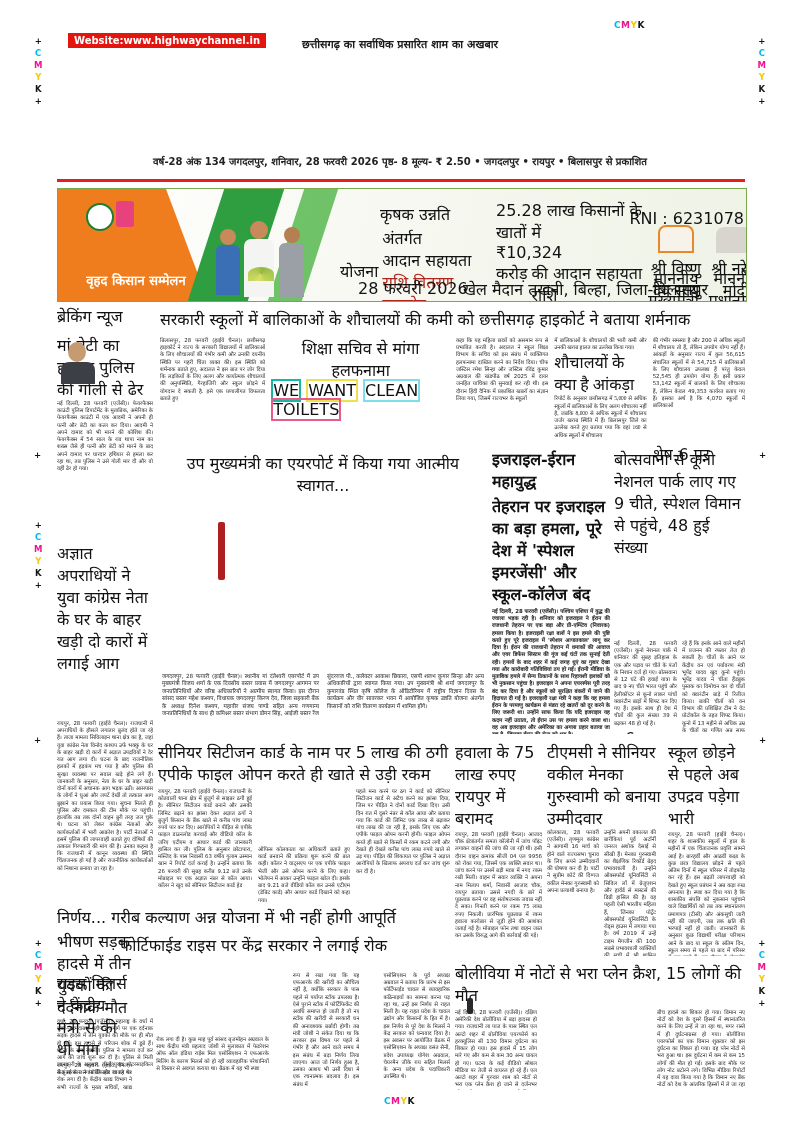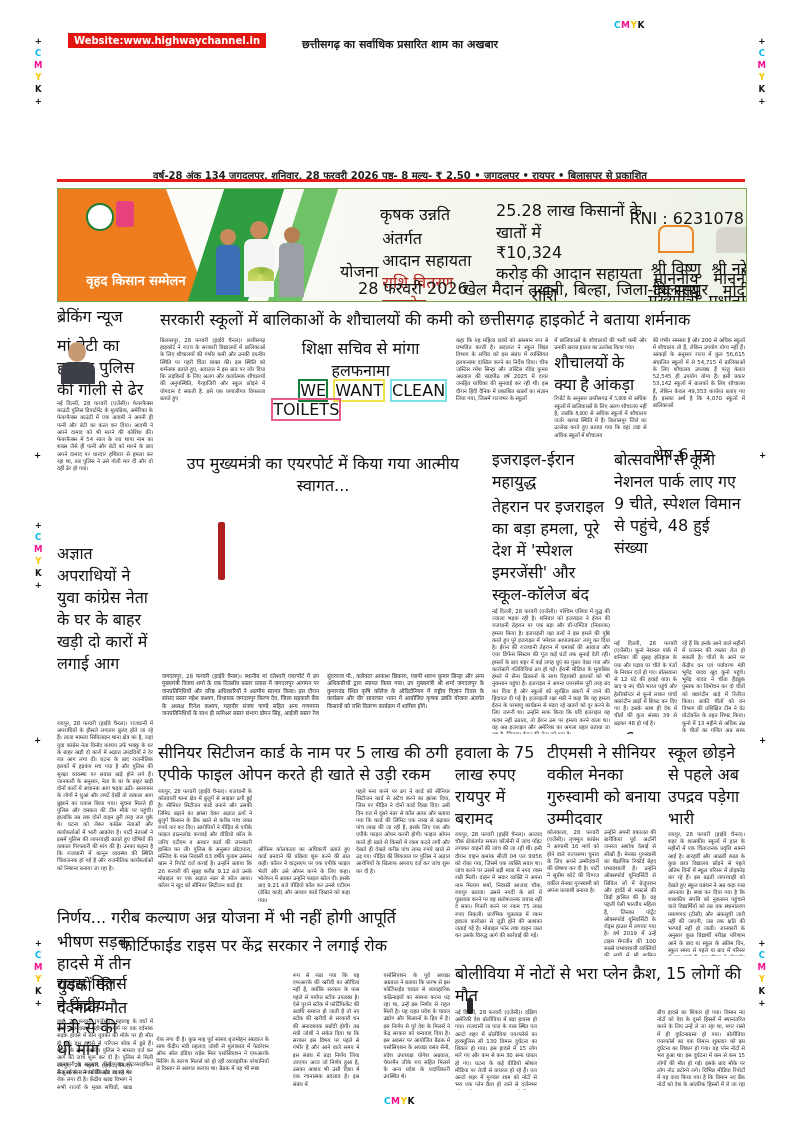--- a/index.html
+++ b/index.html
@@ -86,21 +86,21 @@
       <span class="cc">C</span>
       <span class="cm">M</span>
       <span class="cy">Y</span>
       <span class="ck">K</span>
       <span class="ck">+</span>
   </div>
 
   <div class="abs webbox" style="left:68px;top:33px;">Website:www.highwaychannel.in</div>
   <div class="abs tagline" style="left:0;top:36px;width:800px;text-align:center;">छत्तीसगढ़ का सर्वाधिक प्रसारित शाम का अखबार</div>
 
-  <div class="abs dateline" style="left:0;top:168px;width:800px;text-align:center;">वर्ष-28 अंक 134 जगदलपुर, शनिवार, 28 फरवरी 2026  पृष्ठ- 8  मूल्य- ₹ 2.50 •  जगदलपुर • रायपुर • बिलासपुर से प्रकाशित</div>
+  <div class="abs dateline" style="left:0;top:154px;width:800px;text-align:center;">वर्ष-28 अंक 134 जगदलपुर, शनिवार, 28 फरवरी 2026  पृष्ठ- 8  मूल्य- ₹ 2.50 •  जगदलपुर • रायपुर • बिलासपुर से प्रकाशित</div>
   <div class="abs redrule" style="left:57px;top:179px;width:688px;"></div>
 
   <div class="abs ad" style="left:57px;top:188px;width:688px;height:112px;">
     <div class="ad-orange"></div>
     <div class="ad-green1"></div>
     <div class="ad-green2"></div>
     <div class="abs cg-logo" style="left:28px;top:14px;"></div>
     <div class="abs" style="left:58px;top:12px;width:18px;height:26px;background:#e7417e;border-radius:3px;"></div>
     <div class="abs ad-label" style="left:8px;top:82px;width:140px;text-align:center;">वृहद किसान सम्मेलन</div>
 
@@ -186,21 +186,21 @@
       <div class="pb-head center">शिक्षा सचिव से मांगा हलफनामा</div>
       <div class="bricks">
         <span class="kid" style="left:8px;"></span>
         <span class="khead" style="left:16px;top:24px;"></span>
         <span class="kid" style="left:52px;"></span>
         <span class="khead" style="left:60px;top:24px;"></span>
         <span class="kid" style="left:98px;"></span>
         <span class="khead" style="left:106px;top:24px;"></span>
         <span class="kid" style="left:142px;"></span>
         <span class="khead" style="left:150px;top:24px;"></span>
-        <span class="slate" style="left:10px;top:48px;border:2px solid #15803d;margin-left:27px;">WE</span>
+        <span class="slate" style="left:10px;top:48px;border:2px solid #14b8a6;">WE</span>
         <span class="slate" style="left:54px;top:50px;border:2px solid #f0e04a;">WANT</span>
         <span class="slate" style="left:99px;top:47px;border:2px solid #7de0e8;">CLEAN</span>
         <span class="slate" style="left:144px;top:44px;border:2px solid #e85c8a;">TOILETS</span>
       </div>
     </div>
     <div class="bt colbox" style="width:93px;height:106px;">कहा कि यह महिला छात्रों को असमान रूप से प्रभावित करती है। अदालत ने स्कूल शिक्षा विभाग के सचिव को इस संबंध में व्यक्तिगत हलफनामा दाखिल करने का निर्देश दिया। चीफ जस्टिस रमेश सिन्हा और जस्टिस रविंद्र कुमार अग्रवाल की खंडपीठ वर्ष 2025 में दायर जनहित याचिका की सुनवाई कर रही थी। इस दौरान हिंदी दैनिक में प्रकाशित खबरों का संज्ञान लिया गया, जिसमें राज्यभर के स्कूलों</div>
     <div class="colbox" style="width:93px;height:106px;font-family:Liberation Serif, serif;">
       <div class="bt">में बालिकाओं के शौचालयों की भारी कमी और उनकी खराब हालत का उल्लेख किया गया।</div>
       <div class="subhead-i">शौचालयों के क्या है आंकड़ा</div>
       <div class="bt" style="height:72px;">रिपोर्ट के अनुसार छत्तीसगढ़ में 5,000 से अधिक स्कूलों में बालिकाओं के लिए अलग शौचालय नहीं है, जबकि 8,000 से अधिक स्कूलों में शौचालय जर्जर खराब स्थिति में हैं। बिलासपुर जिले का उल्लेख करते हुए बताया गया कि वहां 160 से अधिक स्कूलों में शौचालय</div>
@@ -228,21 +228,21 @@
       <span class="fighead" style="left:22px;top:44px;width:9px;height:9px;"></span>
       <span class="fig" style="left:16px;top:52px;width:20px;height:118px;background:#e8e6e2;"></span>
       <span class="fighead" style="left:290px;top:50px;width:9px;height:9px;"></span>
       <span class="fig" style="left:284px;top:58px;width:20px;height:112px;background:#7d8894;"></span>
       <span class="rose" style="left:86px;top:96px;"></span>
       <span class="rose" style="left:214px;top:112px;"></span>
     </div>
     <div class="bt" style="margin-top:4px;height:86px;column-count:2;column-gap:8px;font-size:5.6px;">जगदलपुर, 28 फरवरी (हाईवे चैनल)। स्थानीय मां दंतेश्वरी एयरपोर्ट में उप मुख्यमंत्री विजय शर्मा के एक दिवसीय बस्तर प्रवास में जगदलपुर आगमन पर जनप्रतिनिधियों और वरिष्ठ अधिकारियों ने आत्मीय स्वागत किया। इस दौरान सांसद बस्तर महेश कश्यप, विधायक जगदलपुर किरण देव, जिला सहकारी बैंक के अध्यक्ष दिनेश कश्यप, महावीर संजय पाण्डे सहित अन्य गणमान्य जनप्रतिनिधियों के साथ ही कमिश्नर बस्तर संभाग डोमन सिंह, आईजी बस्तर रेंज सुंदरराज पी., कलेक्टर आकाश छिकारा, एसपी शलभ कुमार सिन्हा और अन्य अधिकारियों द्वारा स्वागत किया गया। उप मुख्यमंत्री श्री शर्मा जगदलपुर के कुमारवंड स्थित कृषि कॉलेज के ऑडिटोरियम में राष्ट्रीय विज्ञान दिवस के कार्यक्रम और वीर सावरकर भवन में आयोजित कृषक उन्नति योजना अंतर्गत किसानों को राशि वितरण कार्यक्रम में शामिल होंगे।</div>
   </div>
 
-  <div class="abs" style="left:492px;top:448px;width:118px;height:286px;overflow:hidden;">
+  <div class="abs" style="left:492px;top:448px;width:118px;height:286px;overflow:hidden;font-weight:bold;">
     <div class="tagred">इजराइल-ईरान महायुद्ध</div>
     <div class="isrhead" style="margin:3px 0;">तेहरान पर इजराइल का बड़ा हमला, पूरे देश में 'स्पेशल इमरजेंसी' और स्कूल-कॉलेज बंद</div>
     <div class="bt" style="height:218px;">नई दिल्ली, 28 फरवरी (एजेंसी)। पश्चिम एशिया में युद्ध की ज्वाला भड़क रही है। शनिवार को इजराइल ने ईरान की राजधानी तेहरान पर एक बड़ा और प्री-एम्प्टिव (निवारक) हमला किया है। इजराइली रक्षा बलों ने इस हमले की पुष्टि करते हुए पूरे इजराइल में 'स्पेशल आपातकाल' लागू कर दिया है। ईरान की राजधानी तेहरान में धमाकों की आवाज और एयर डिफेंस सिस्टम की गूंज कई घंटों तक सुनाई देती रही। हमलों के बाद शहर में कई जगह धुएं का गुबार देखा गया और कारोबारी गतिविधियां ठप हो गईं। ईरानी मीडिया के मुताबिक हमले में सैन्य ठिकानों के साथ रिहायशी इलाकों को भी नुकसान पहुंचा है। इजराइल ने अपना एयरस्पेस पूरी तरह बंद कर दिया है और स्कूलों को सुरक्षित बंकरों में जाने की हिदायत दी गई है। इजराइली रक्षा मंत्री ने कहा कि यह हमला ईरान के परमाणु कार्यक्रम से मंडरा रहे खतरों को दूर करने के लिए जरूरी था। उन्होंने साफ किया कि यदि इजराइल यह कदम नहीं उठाता, तो ईरान उस पर हमला करने वाला था। वह अब इजराइल और अमेरिका का अगला प्रहार बताया जा रहा है, जिसका ईरान की सेना को भय है।</div>
   </div>
 
   <div class="abs" style="left:614px;top:448px;width:131px;height:286px;overflow:hidden;">
     <div class="chead">बोत्सवाना से कूनो नेशनल पार्क लाए गए 9 चीते, स्पेशल विमान से पहुंचे, 48 हुई संख्या</div>
     <div class="cheetahphoto" style="height:76px;margin:3px 0;">
       <span class="cheetahface"></span>
       <span class="cheetahmuzzle"></span>

